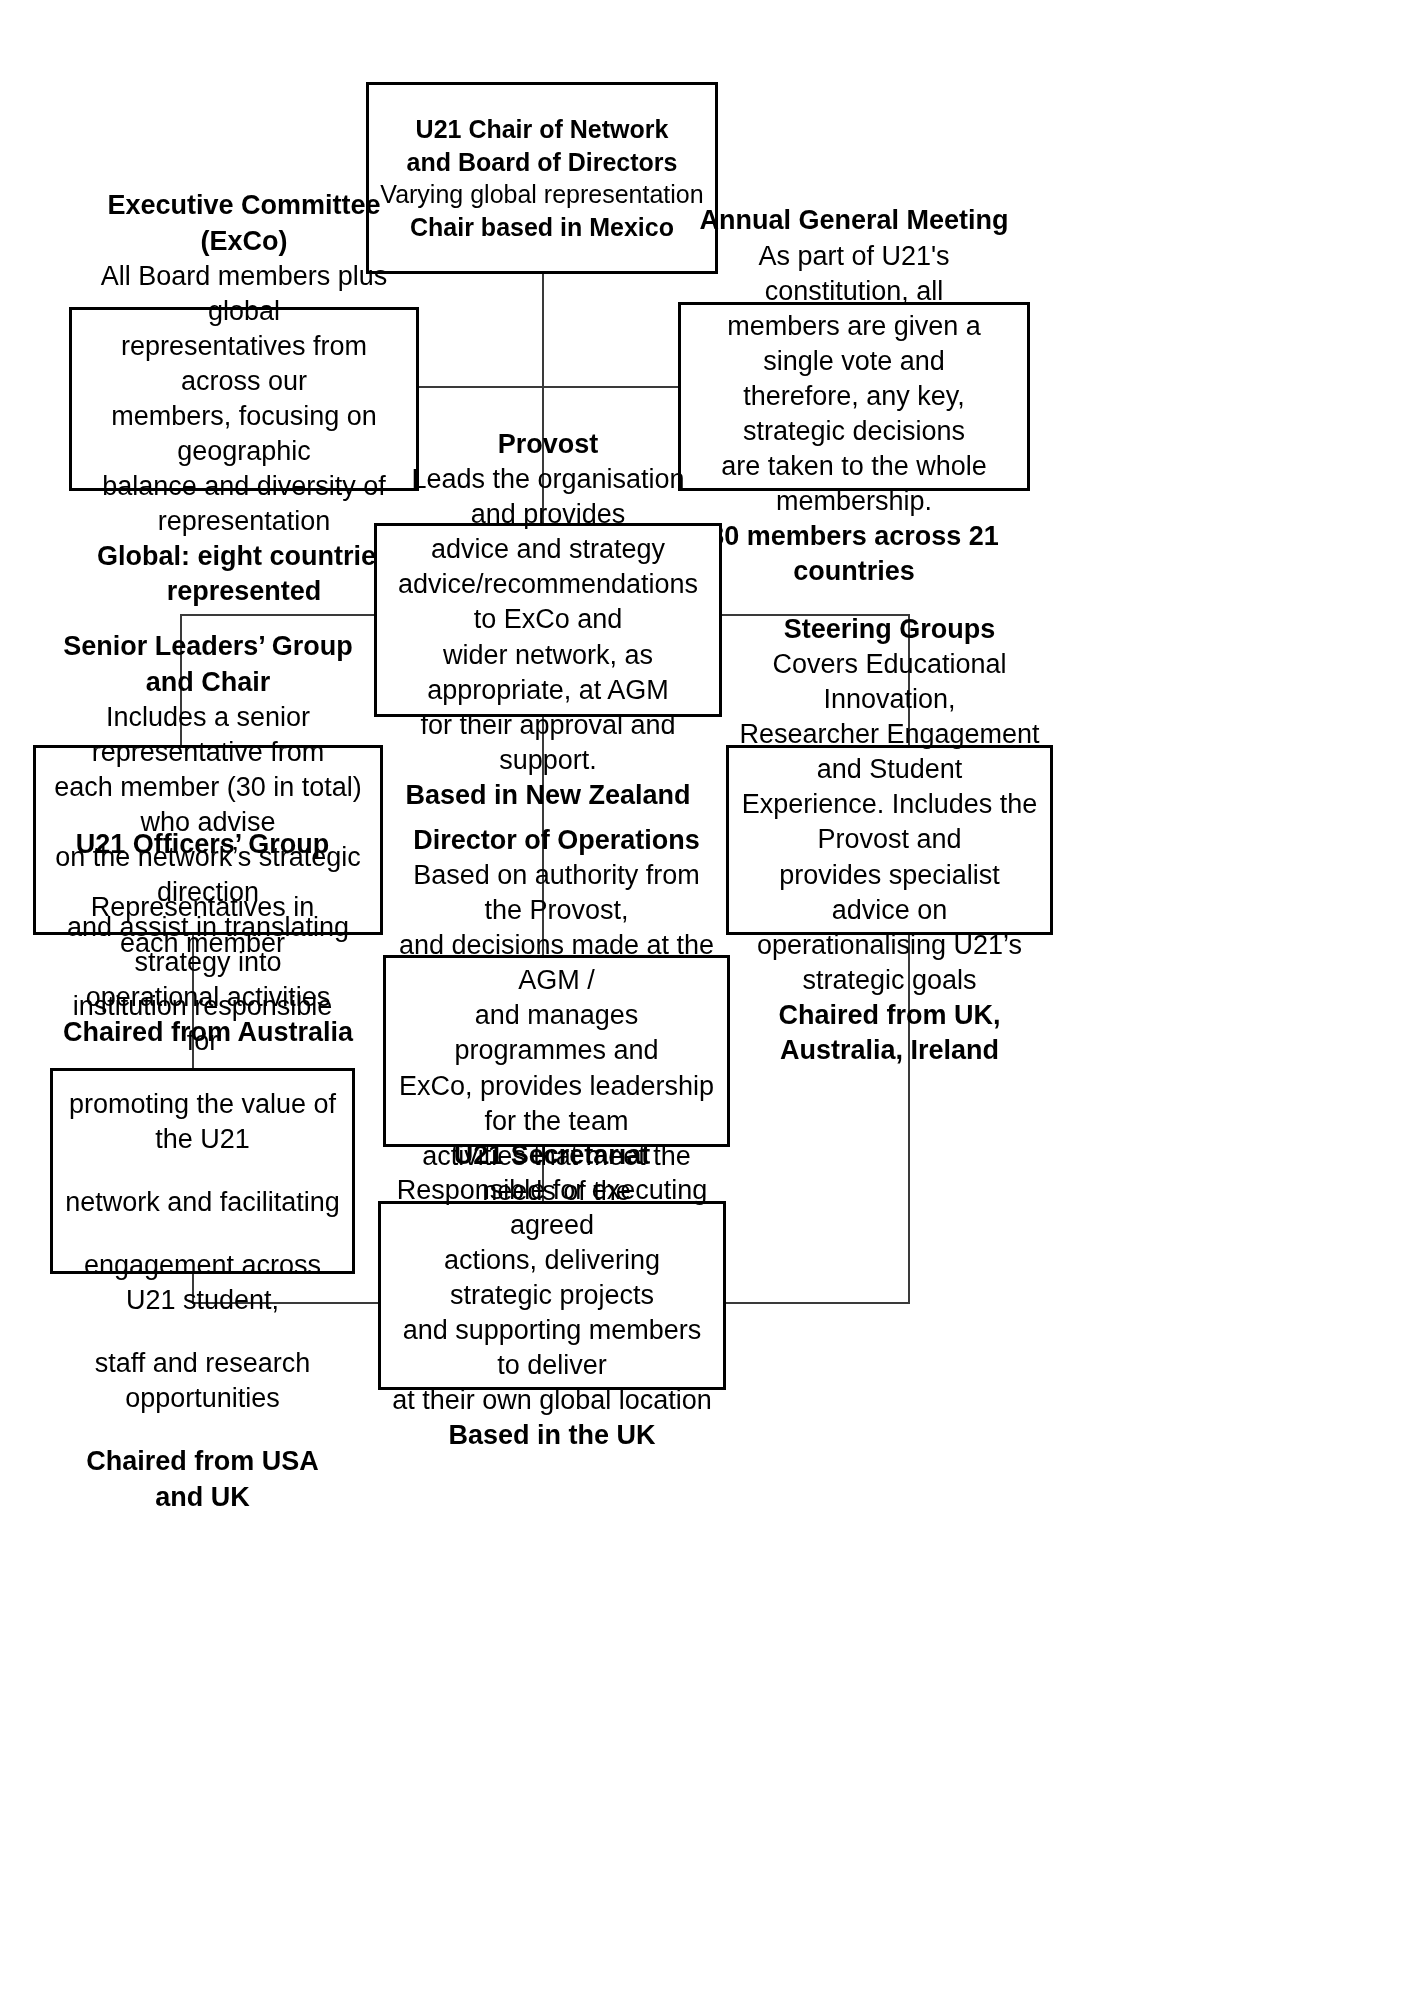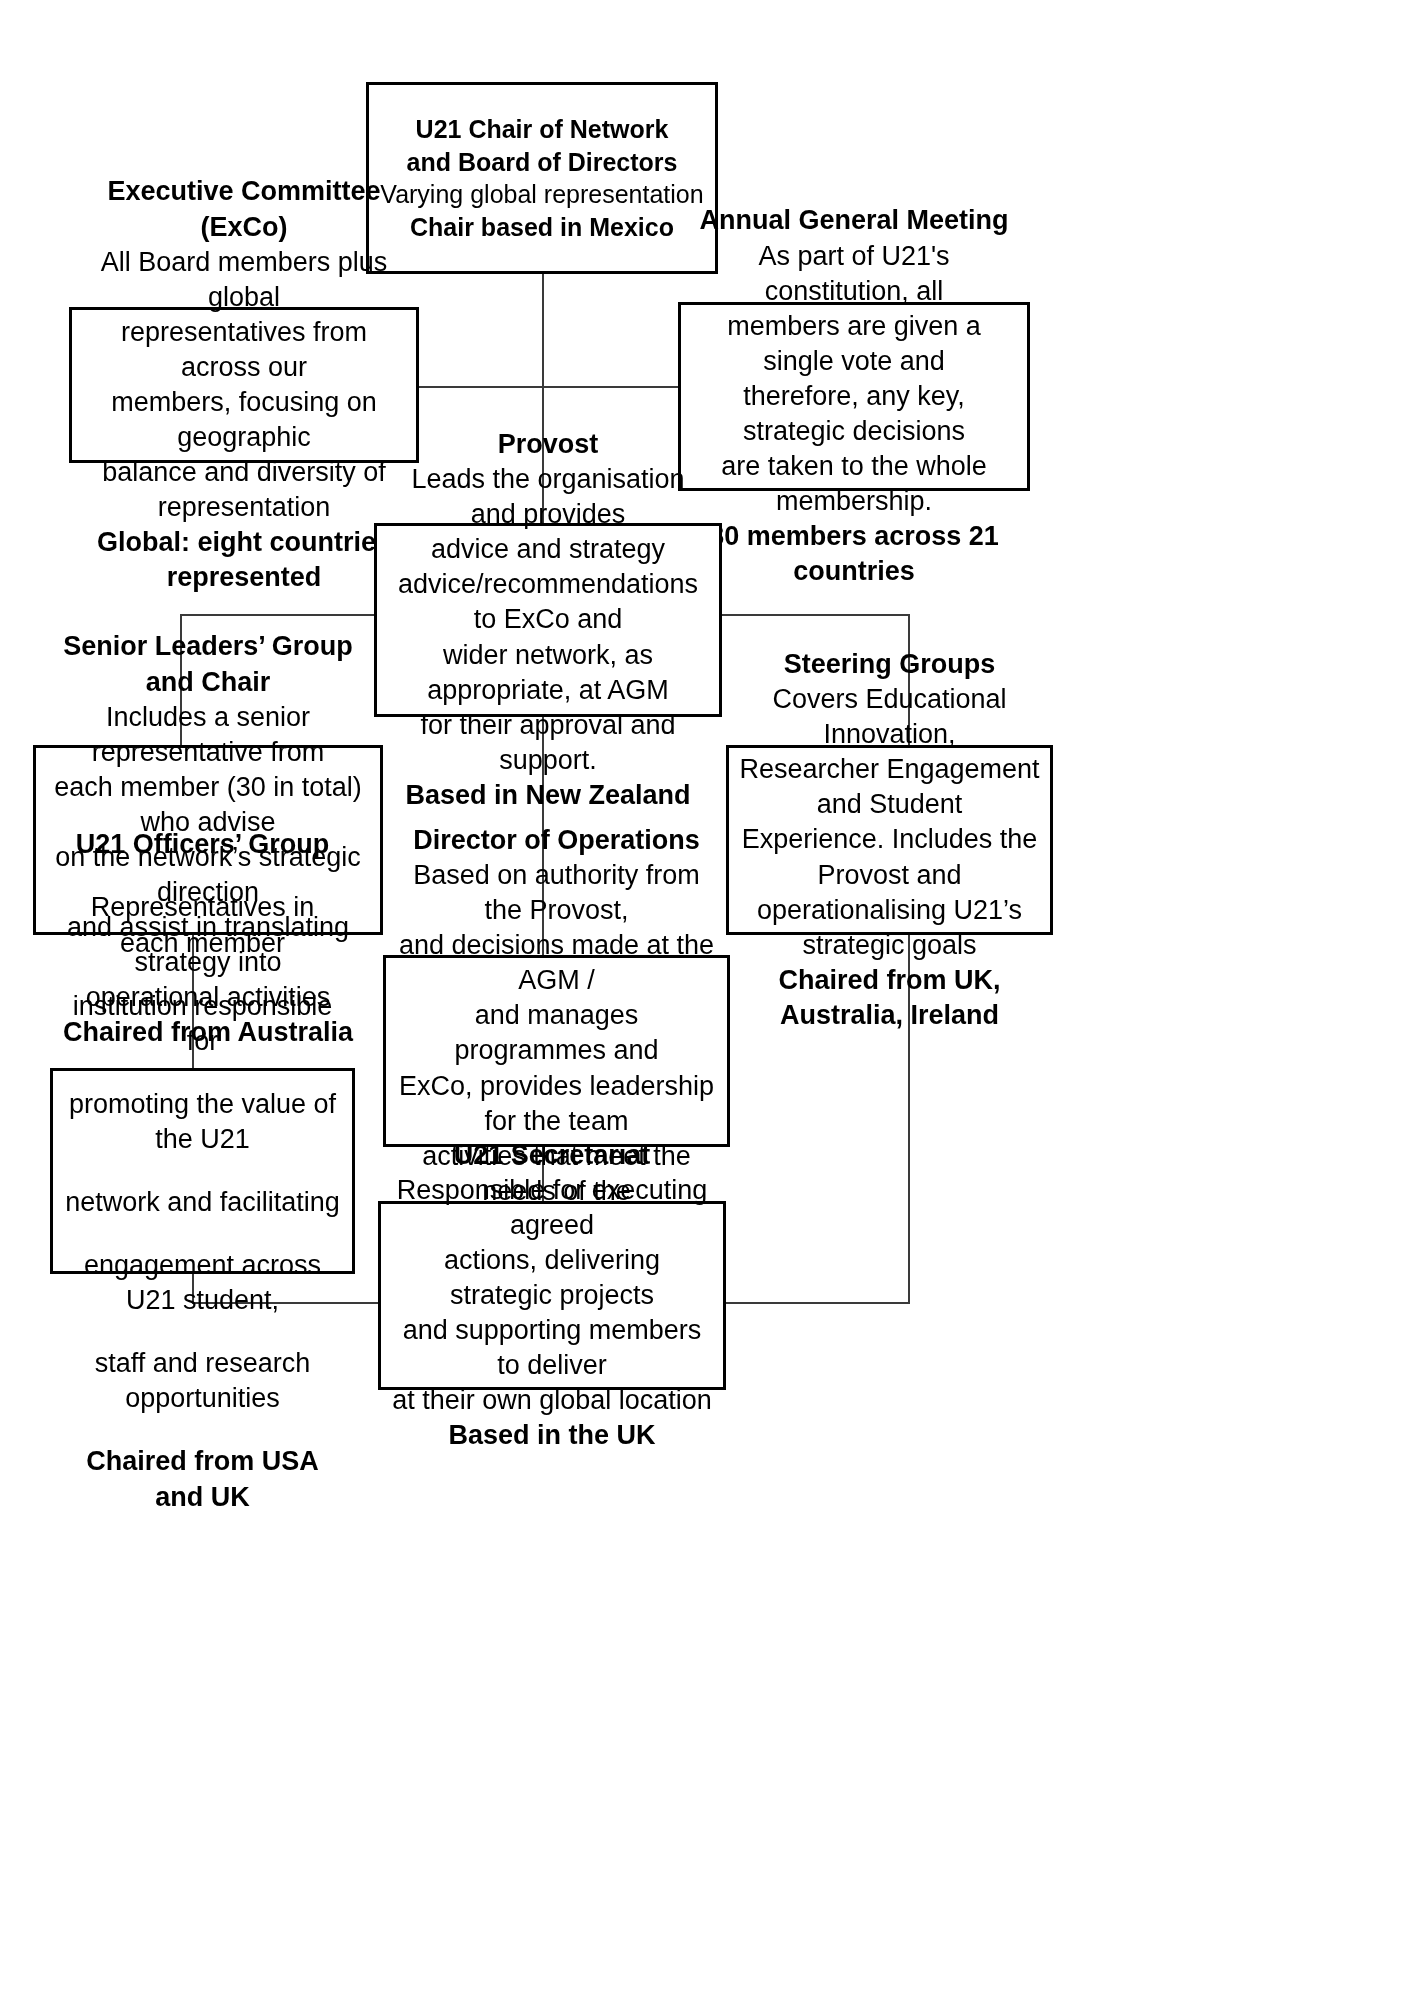--- a/index.html
+++ b/index.html
@@ -79,21 +79,21 @@
   <div class="conn v" style="left:908px; top:935px; height:368px;"></div>
   <div class="conn h" style="left:726px; top:1302px; width:184px;"></div>
 
   <div class="node f28" style="left:366px; top:82px; width:352px; height:192px;">
     <span class="line b">U21 Chair of Network</span>
     <span class="line b">and Board of Directors</span>
     <span class="line">Varying global representation</span>
     <span class="line b">Chair based in Mexico</span>
   </div>
 
-  <div class="node f27" style="left:69px; top:307px; width:350px; height:156px;">
+  <div class="node f27" style="left:69px; top:307px; width:350px; height:184px;">
     <span class="line b">Executive Committee (ExCo)</span>
     <span class="line">All Board members plus global</span>
     <span class="line">representatives from across our</span>
     <span class="line">members, focusing on geographic</span>
     <span class="line">balance and diversity of</span>
     <span class="line">representation</span>
     <span class="sp"></span>
     <span class="line b">Global: eight countries represented</span>
   </div>
 
@@ -128,20 +128,21 @@
     <span class="line">operational activities</span>
     <span class="sp"></span>
     <span class="line b">Chaired from Australia</span>
   </div>
 
   <div class="node f27" style="left:726px; top:745px; width:327px; height:190px;">
     <span class="line b">Steering Groups</span>
     <span class="line">Covers Educational Innovation,</span>
     <span class="line">Researcher Engagement and Student</span>
     <span class="line">Experience. Includes the Provost and</span>
+    <span class="line">provides specialist advice on</span>
     <span class="line">operationalising U21’s strategic goals</span>
     <span class="sp"></span>
     <span class="line b">Chaired from UK, Australia, Ireland</span>
   </div>
 
   <div class="node f27" style="left:383px; top:955px; width:347px; height:192px;">
     <span class="line b">Director of Operations</span>
     <span class="line">Based on authority from the Provost,</span>
     <span class="line">and decisions made at the AGM /</span>
     <span class="line">and manages programmes and</span>

